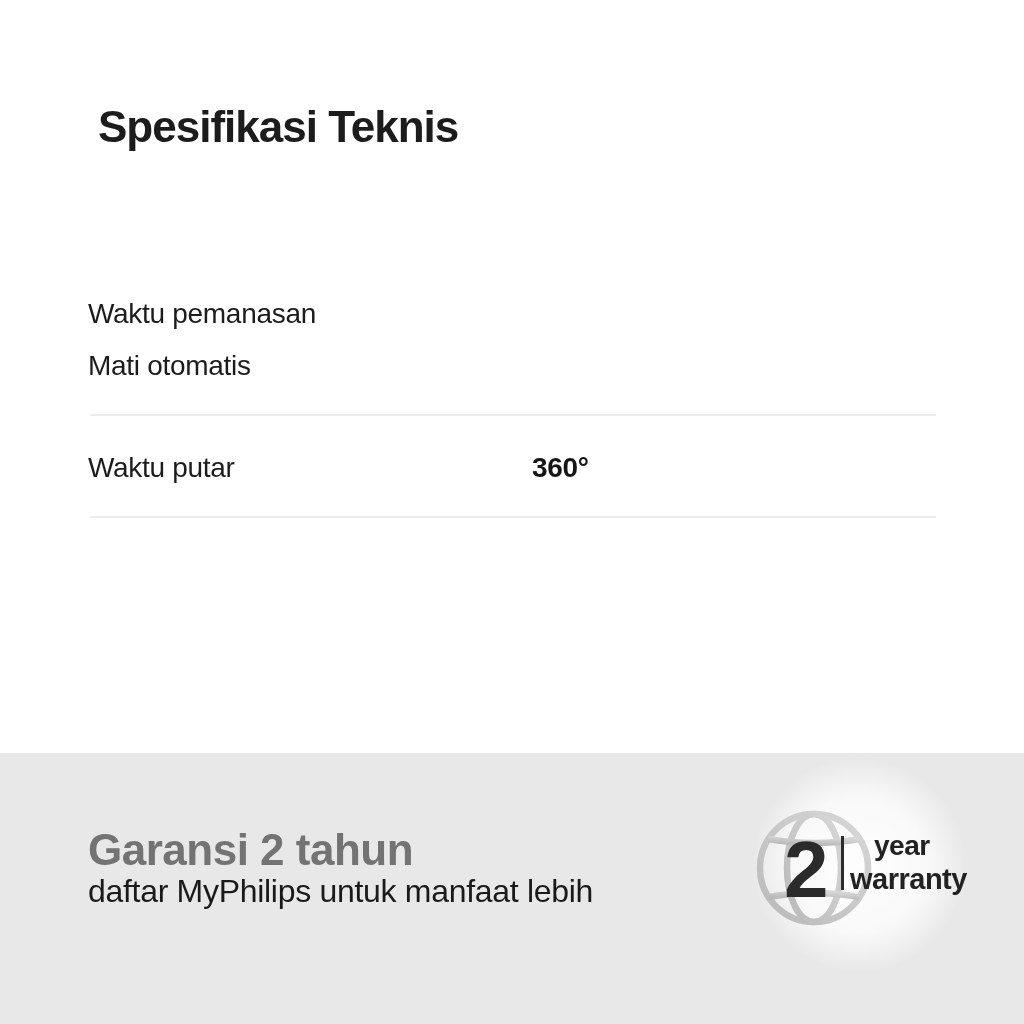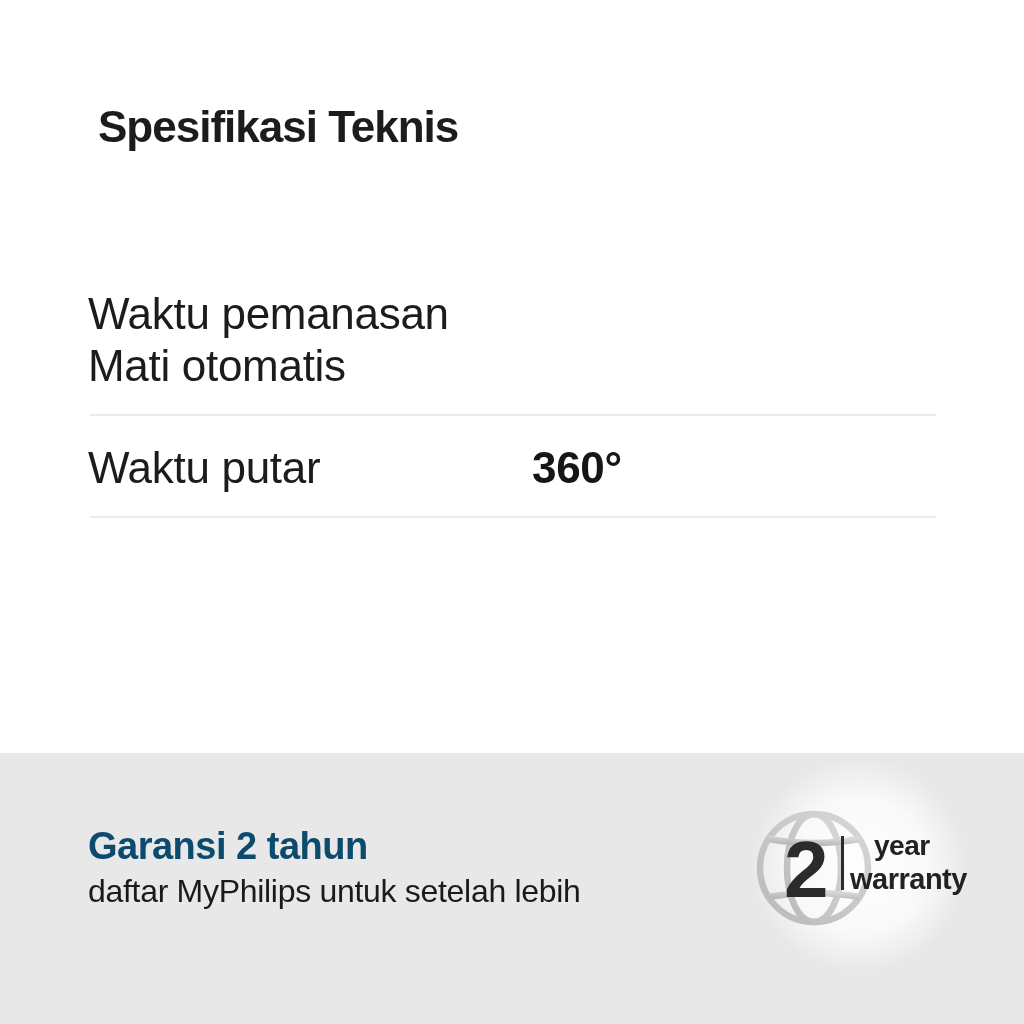--- a/index.html
+++ b/index.html
@@ -34,21 +34,21 @@
   .spec-table {
     position: absolute;
     left: 88px;
     top: 288px;
     width: 848px;
   }
   .spec-row {
     display: flex;
     align-items: center;
     height: 52px;
-    font-size: 44px;
+    font-size: 28px;
     letter-spacing: -0.3px;
   }
   .spec-label {
     width: 444px;
     flex: 0 0 444px;
     font-weight: 400;
     color: #1c1c1c;
     white-space: nowrap;
   }
   .spec-value {
@@ -68,24 +68,24 @@
     left: 0;
     top: 753px;
     width: 1024px;
     height: 271px;
     background: #e8e8e8;
   }
   .banner-title {
     position: absolute;
     left: 88px;
     top: 72px;
-    font-size: 38px;
+    font-size: 44px;
     font-weight: 700;
     letter-spacing: -0.5px;
-    color: #0c4a6e;
+    color: #737373;
     white-space: nowrap;
   }
   .banner-subtitle {
     position: absolute;
     left: 88px;
     top: 120px;
     font-size: 32px;
     font-weight: 400;
     letter-spacing: -0.3px;
     color: #1a1a1a;
@@ -163,21 +163,21 @@
       <div class="spec-label">Waktu putar</div>
       <div class="spec-value">360°</div>
     </div>
 
     <div class="divider"></div>
 
   </div>
 
   <div class="banner">
     <div class="banner-title">Garansi 2 tahun</div>
-    <div class="banner-subtitle">daftar MyPhilips untuk setelah lebih</div>
+    <div class="banner-subtitle">daftar MyPhilips untuk manfaat lebih</div>
 
     <div class="badge-glow"></div>
 
     <svg class="badge-globe" viewBox="0 0 118 118">
       <defs>
         <linearGradient id="globeGrad" x1="0" y1="1" x2="1" y2="0">
           <stop offset="0" stop-color="#b9b9b9"></stop>
           <stop offset="1" stop-color="#d8d8d8"></stop>
         </linearGradient>
       </defs>

